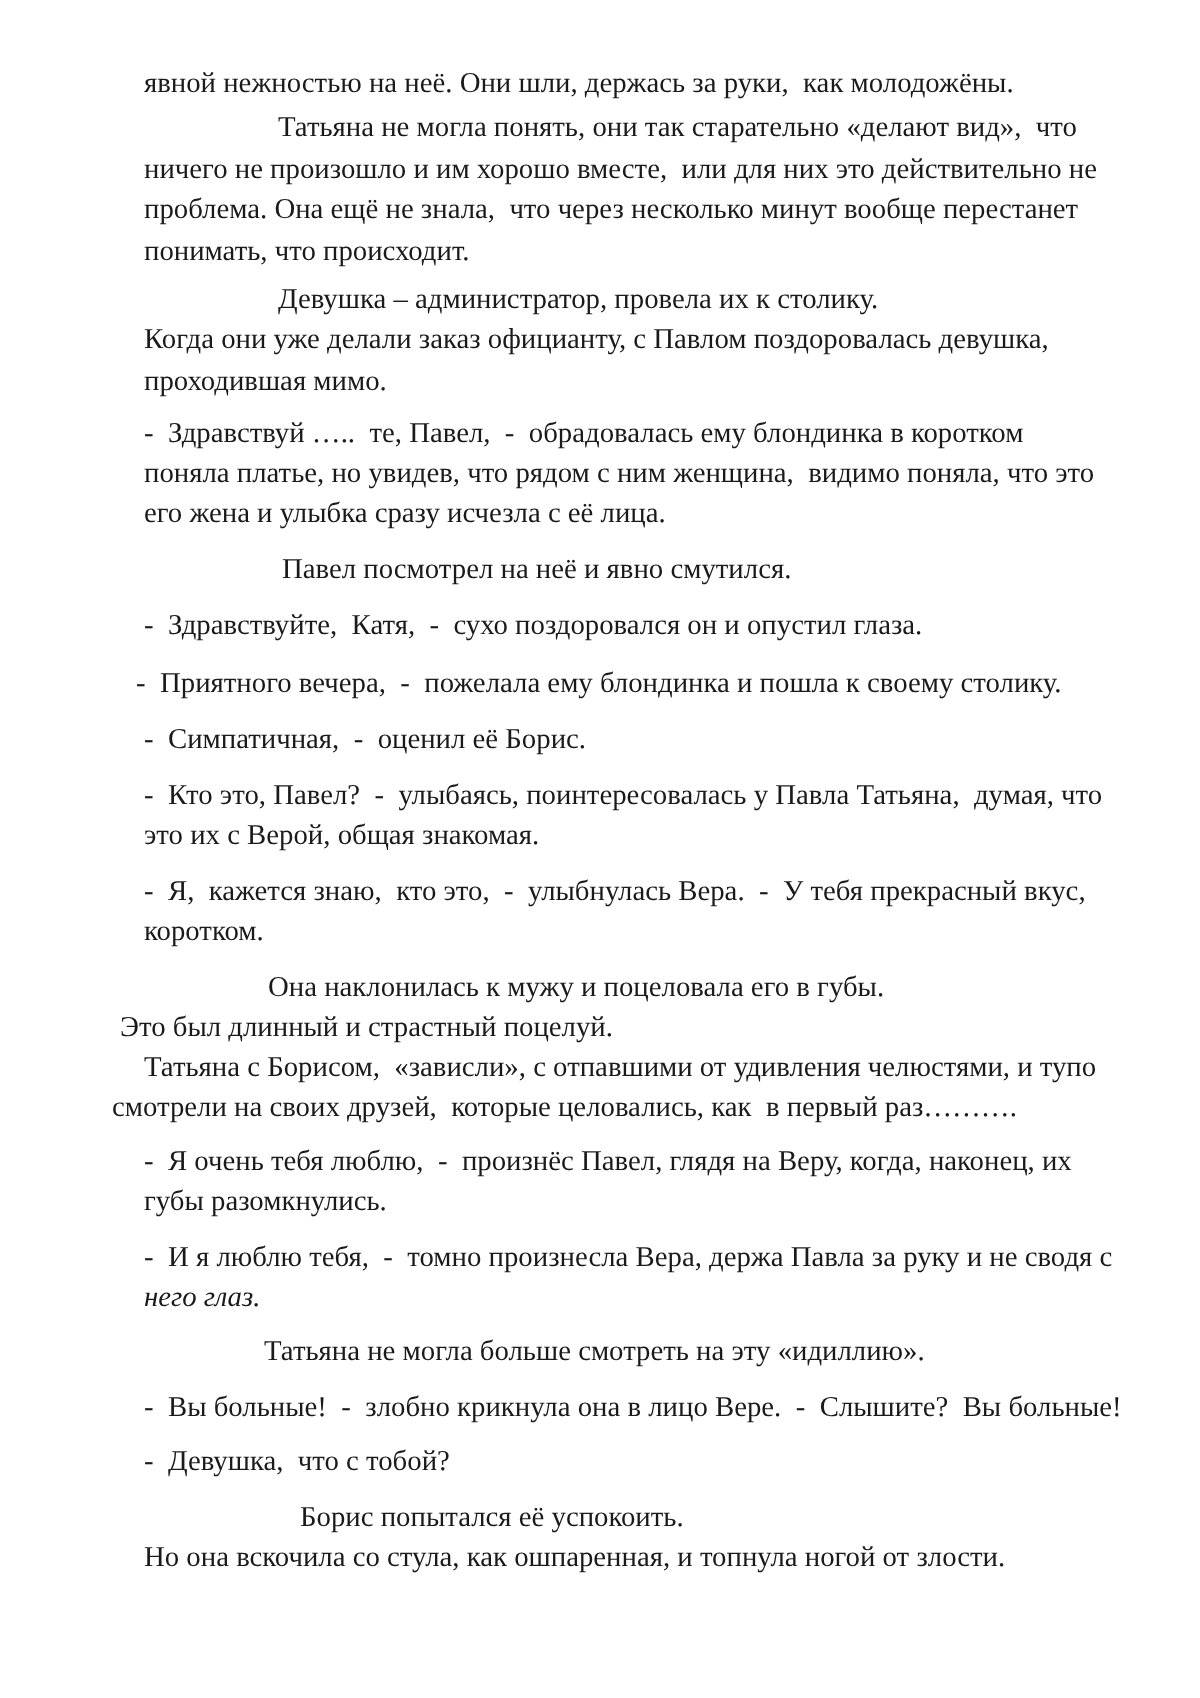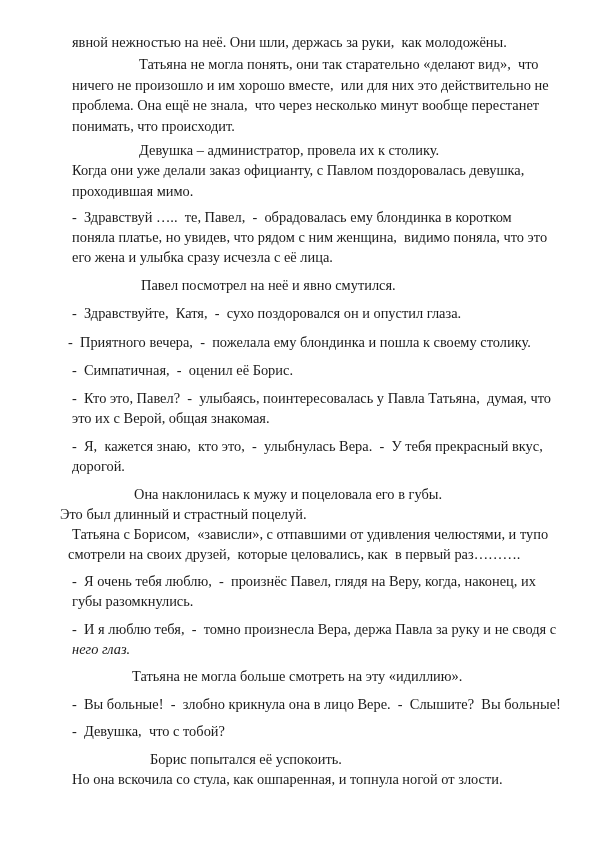--- a/index.html
+++ b/index.html
@@ -28,25 +28,25 @@
   <div class="line" style="left: 72px; top: 208px;">-  Здравствуй …..  те, Павел,  -  обрадовалась ему блондинка в коротком</div>
   <div class="line" style="left: 72px; top: 228px;">поняла платье, но увидев, что рядом с ним женщина,  видимо поняла, что это</div>
   <div class="line" style="left: 72px; top: 248px;">его жена и улыбка сразу исчезла с её лица.</div>
   <div class="line" style="left: 141px; top: 276px;">Павел посмотрел на неё и явно смутился.</div>
   <div class="line" style="left: 72px; top: 304px;">-  Здравствуйте,  Катя,  -  сухо поздоровался он и опустил глаза.</div>
   <div class="line" style="left: 68px; top: 333px;">-  Приятного вечера,  -  пожелала ему блондинка и пошла к своему столику.</div>
   <div class="line" style="left: 72px; top: 361px;">-  Симпатичная,  -  оценил её Борис.</div>
   <div class="line" style="left: 72px; top: 389px;">-  Кто это, Павел?  -  улыбаясь, поинтересовалась у Павла Татьяна,  думая, что</div>
   <div class="line" style="left: 72px; top: 409px;">это их с Верой, общая знакомая.</div>
   <div class="line" style="left: 72px; top: 437px;">-  Я,  кажется знаю,  кто это,  -  улыбнулась Вера.  -  У тебя прекрасный вкус,</div>
-  <div class="line" style="left: 72px; top: 457px;">дорогой.</div>
+  <div class="line" style="left: 72px; top: 457px;">коротком.</div>
   <div class="line" style="left: 134px; top: 485px;">Она наклонилась к мужу и поцеловала его в губы.</div>
   <div class="line" style="left: 60px; top: 505px;">Это был длинный и страстный поцелуй.</div>
   <div class="line" style="left: 72px; top: 525px;">Татьяна с Борисом,  «зависли», с отпавшими от удивления челюстями, и тупо</div>
-  <div class="line" style="left: 68px; top: 545px; text-align: right;">смотрели на своих друзей,  которые целовались, как  в первый раз……….</div>
+  <div class="line" style="left: 56px; top: 545px; text-align: right;">смотрели на своих друзей,  которые целовались, как  в первый раз……….</div>
   <div class="line" style="left: 72px; top: 572px;">-  Я очень тебя люблю,  -  произнёс Павел, глядя на Веру, когда, наконец, их</div>
   <div class="line" style="left: 72px; top: 592px;">губы разомкнулись.</div>
   <div class="line" style="left: 72px; top: 620px;">-  И я люблю тебя,  -  томно произнесла Вера, держа Павла за руку и не сводя с</div>
   <div class="line" style="left: 72px; top: 640px; font-style: italic;">него глаз.</div>
   <div class="line" style="left: 132px; top: 667px;">Татьяна не могла больше смотреть на эту «идиллию».</div>
   <div class="line" style="left: 72px; top: 695px;">-  Вы больные!  -  злобно крикнула она в лицо Вере.  -  Слышите?  Вы больные!</div>
   <div class="line" style="left: 72px; top: 722px;">-  Девушка,  что с тобой?</div>
   <div class="line" style="left: 150px; top: 750px;">Борис попытался её успокоить.</div>
   <div class="line" style="left: 72px; top: 770px;">Но она вскочила со стула, как ошпаренная, и топнула ногой от злости.</div>
 </div>

